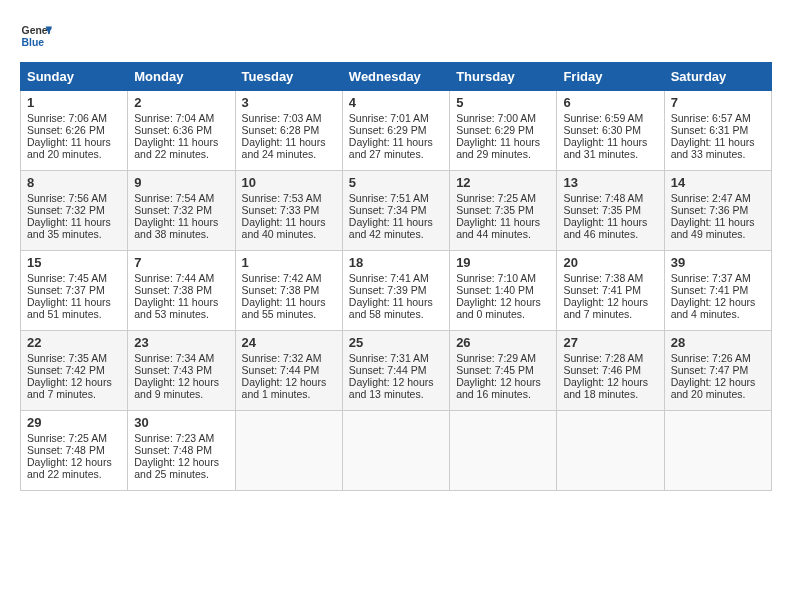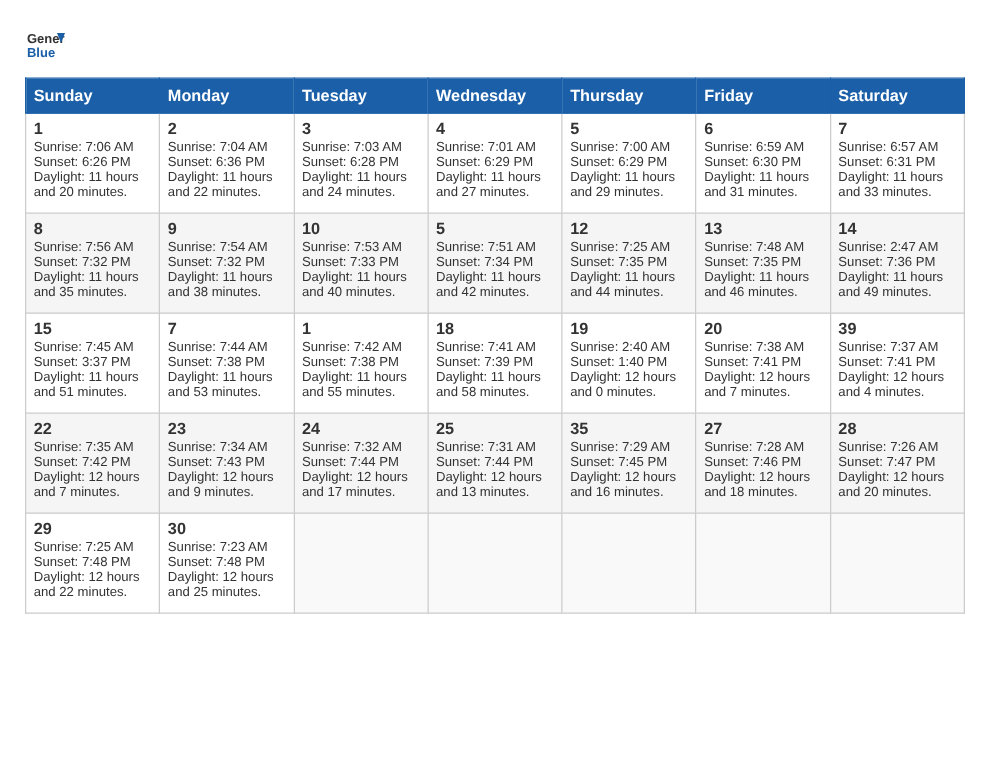--- a/index.html
+++ b/index.html
@@ -202,21 +202,21 @@
     <span>Sunrise: 2:47 AM</span><br>
     <span>Sunset: 7:36 PM</span><br>
     <span>Daylight: 11 hours</span><br>
     <span>and 49 minutes.</span>
   </td>
       </tr>
       <tr>
         <td>
     <span class="day-num">15</span>
     <span>Sunrise: 7:45 AM</span><br>
-    <span>Sunset: 3:37 PM</span><br>
+    <span>Sunset: 7:37 PM</span><br>
     <span>Daylight: 11 hours</span><br>
     <span>and 51 minutes.</span>
   </td>
         <td>
     <span class="day-num">7</span>
     <span>Sunrise: 7:44 AM</span><br>
     <span>Sunset: 7:38 PM</span><br>
     <span>Daylight: 11 hours</span><br>
     <span>and 53 minutes.</span>
   </td>
@@ -229,21 +229,21 @@
   </td>
         <td>
     <span class="day-num">18</span>
     <span>Sunrise: 7:41 AM</span><br>
     <span>Sunset: 7:39 PM</span><br>
     <span>Daylight: 11 hours</span><br>
     <span>and 58 minutes.</span>
   </td>
         <td>
     <span class="day-num">19</span>
-    <span>Sunrise: 2:40 AM</span><br>
+    <span>Sunrise: 7:10 AM</span><br>
     <span>Sunset: 1:40 PM</span><br>
     <span>Daylight: 12 hours</span><br>
     <span>and 0 minutes.</span>
   </td>
         <td>
     <span class="day-num">20</span>
     <span>Sunrise: 7:38 AM</span><br>
     <span>Sunset: 7:41 PM</span><br>
     <span>Daylight: 12 hours</span><br>
     <span>and 7 minutes.</span>
@@ -269,31 +269,31 @@
     <span>Sunrise: 7:34 AM</span><br>
     <span>Sunset: 7:43 PM</span><br>
     <span>Daylight: 12 hours</span><br>
     <span>and 9 minutes.</span>
   </td>
         <td>
     <span class="day-num">24</span>
     <span>Sunrise: 7:32 AM</span><br>
     <span>Sunset: 7:44 PM</span><br>
     <span>Daylight: 12 hours</span><br>
-    <span>and 17 minutes.</span>
+    <span>and 1 minutes.</span>
   </td>
         <td>
     <span class="day-num">25</span>
     <span>Sunrise: 7:31 AM</span><br>
     <span>Sunset: 7:44 PM</span><br>
     <span>Daylight: 12 hours</span><br>
     <span>and 13 minutes.</span>
   </td>
         <td>
-    <span class="day-num">35</span>
+    <span class="day-num">26</span>
     <span>Sunrise: 7:29 AM</span><br>
     <span>Sunset: 7:45 PM</span><br>
     <span>Daylight: 12 hours</span><br>
     <span>and 16 minutes.</span>
   </td>
         <td>
     <span class="day-num">27</span>
     <span>Sunrise: 7:28 AM</span><br>
     <span>Sunset: 7:46 PM</span><br>
     <span>Daylight: 12 hours</span><br>

